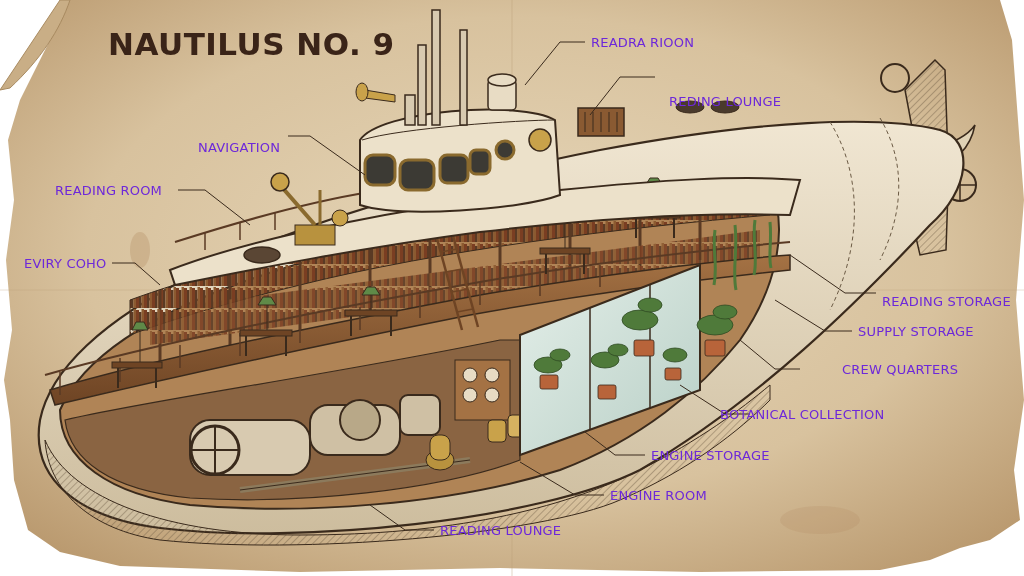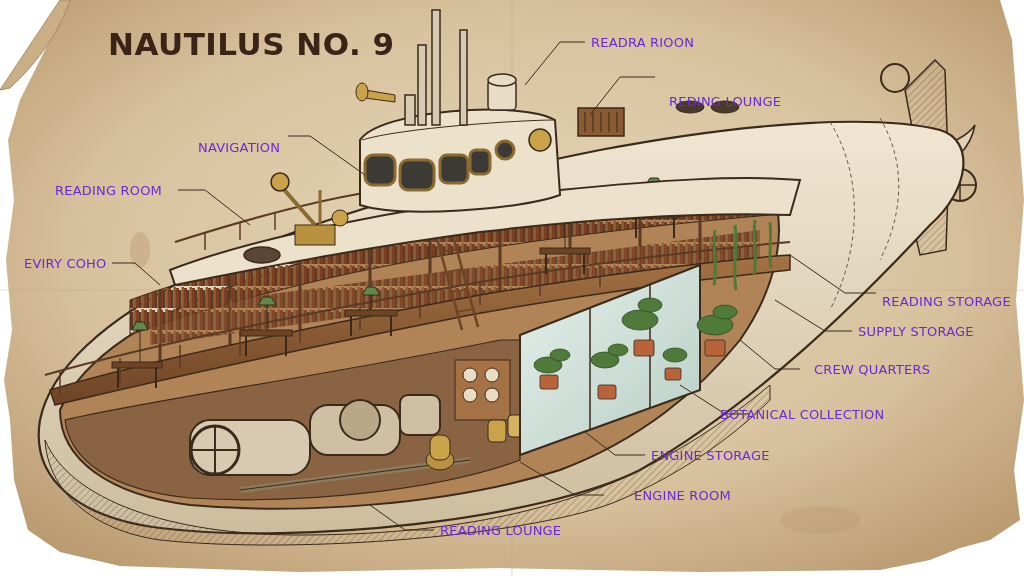--- a/index.html
+++ b/index.html
@@ -282,17 +282,17 @@
 
 <div class="title">NAUTILUS NO. 9</div>
 
 <div class="label" style="left:591px; top:35px;">READRA RIOON</div>
 <div class="label" style="left:669px; top:70px;margin-top:24px;">REDING LOUNGE</div>
 <div class="label" style="left:198px; top:129px;margin-top:11px;">NAVIGATION</div>
 <div class="label" style="left:55px;  top:183px;">READING ROOM</div>
 <div class="label" style="left:24px;  top:256px;">EVIRY COHO</div>
 <div class="label" style="left:882px; top:286px;margin-top:8px;">READING STORAGE</div>
 <div class="label" style="left:858px; top:324px;">SUPPLY STORAGE</div>
-<div class="label" style="left:814px; top:362px;">CREW QUARTERS</div>
+<div class="label" style="left:842px; top:362px;">CREW QUARTERS</div>
 <div class="label" style="left:720px; top:407px;">BOTANICAL COLLECTION</div>
 <div class="label" style="left:651px; top:448px;">ENGINE STORAGE</div>
-<div class="label" style="left:610px; top:488px;margin-left:24px;">ENGINE ROOM</div>
+<div class="label" style="left:610px; top:488px;">ENGINE ROOM</div>
 <div class="label" style="left:440px; top:523px;">READING LOUNGE</div>
 
 </body></html>

